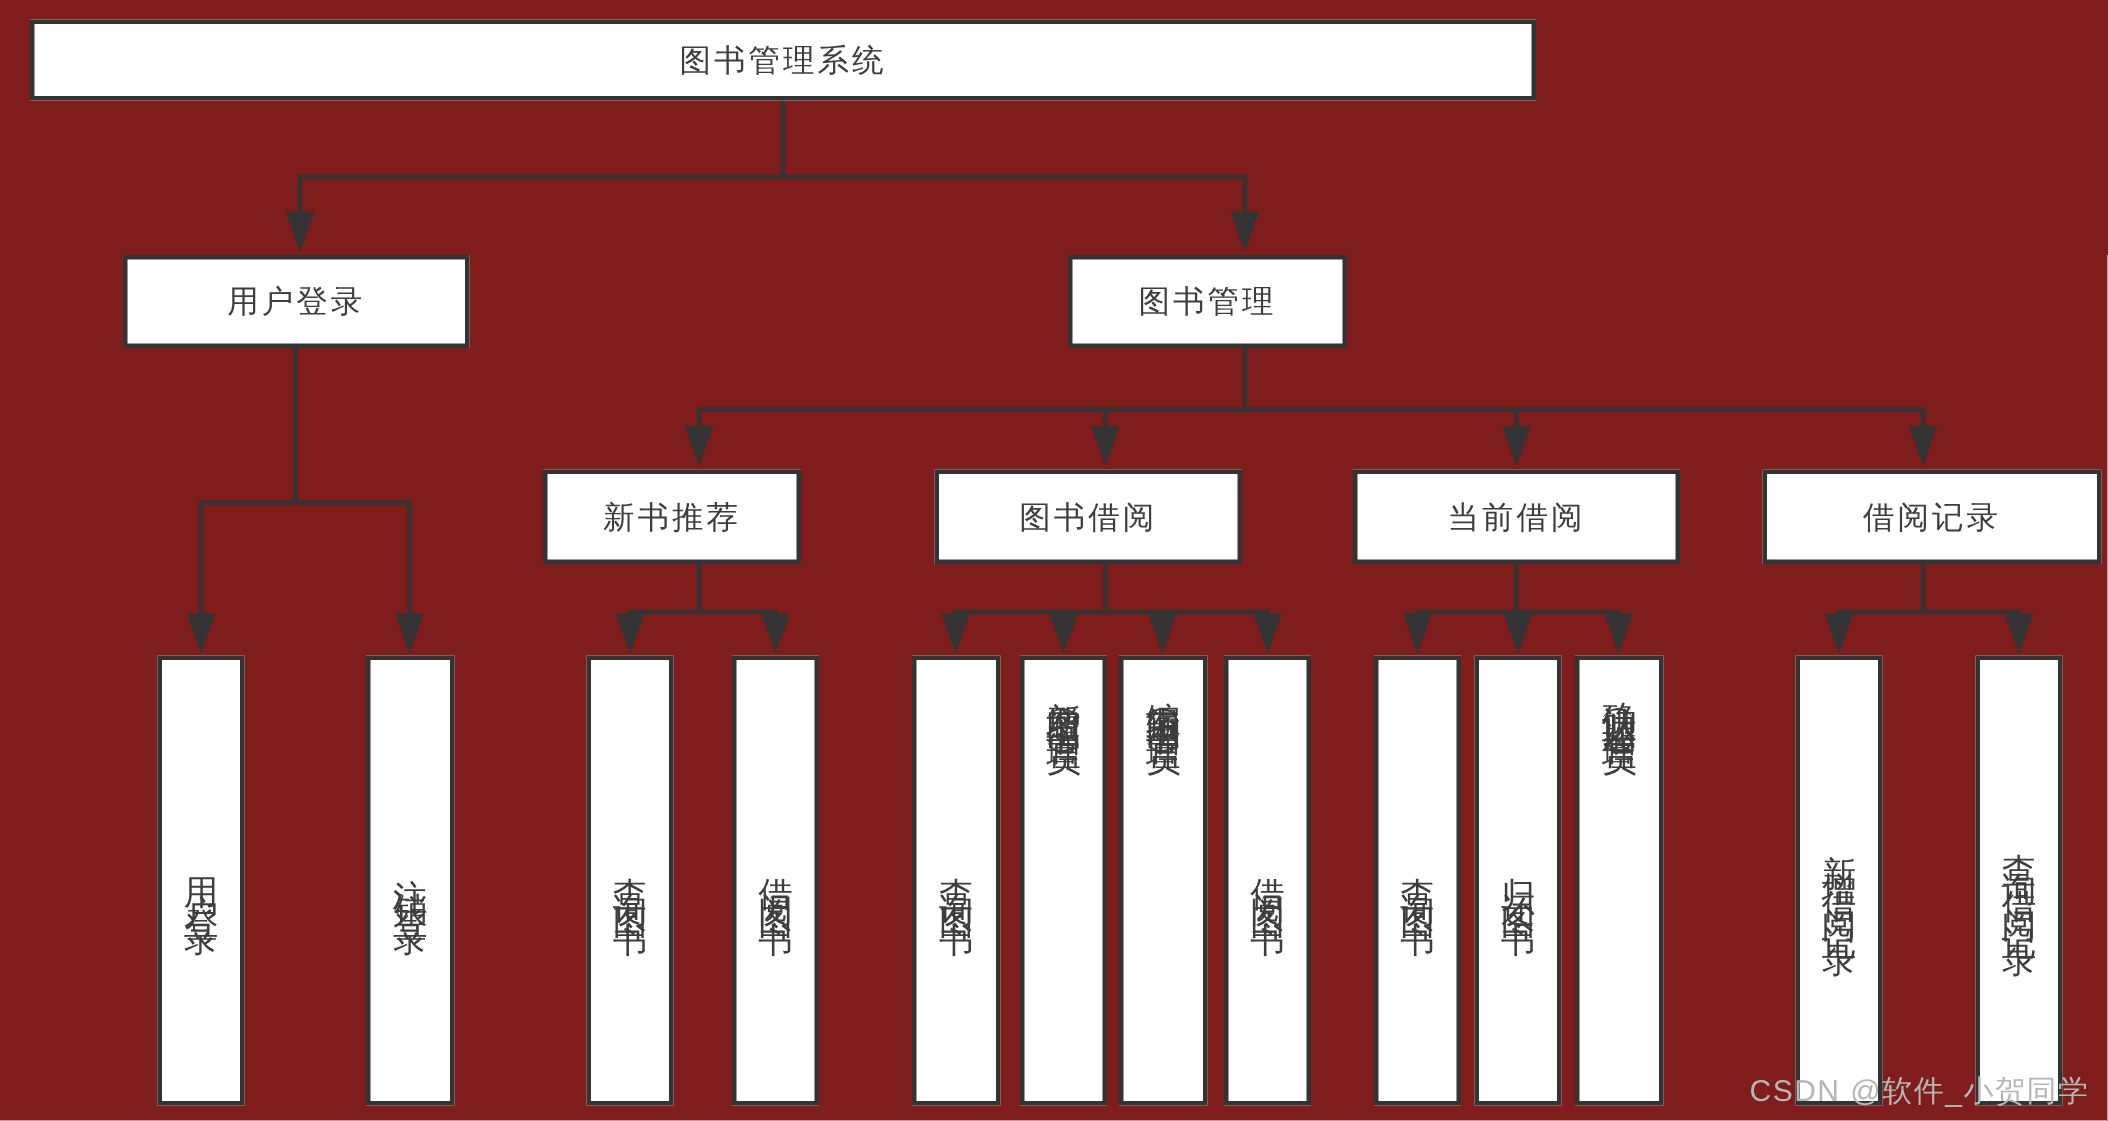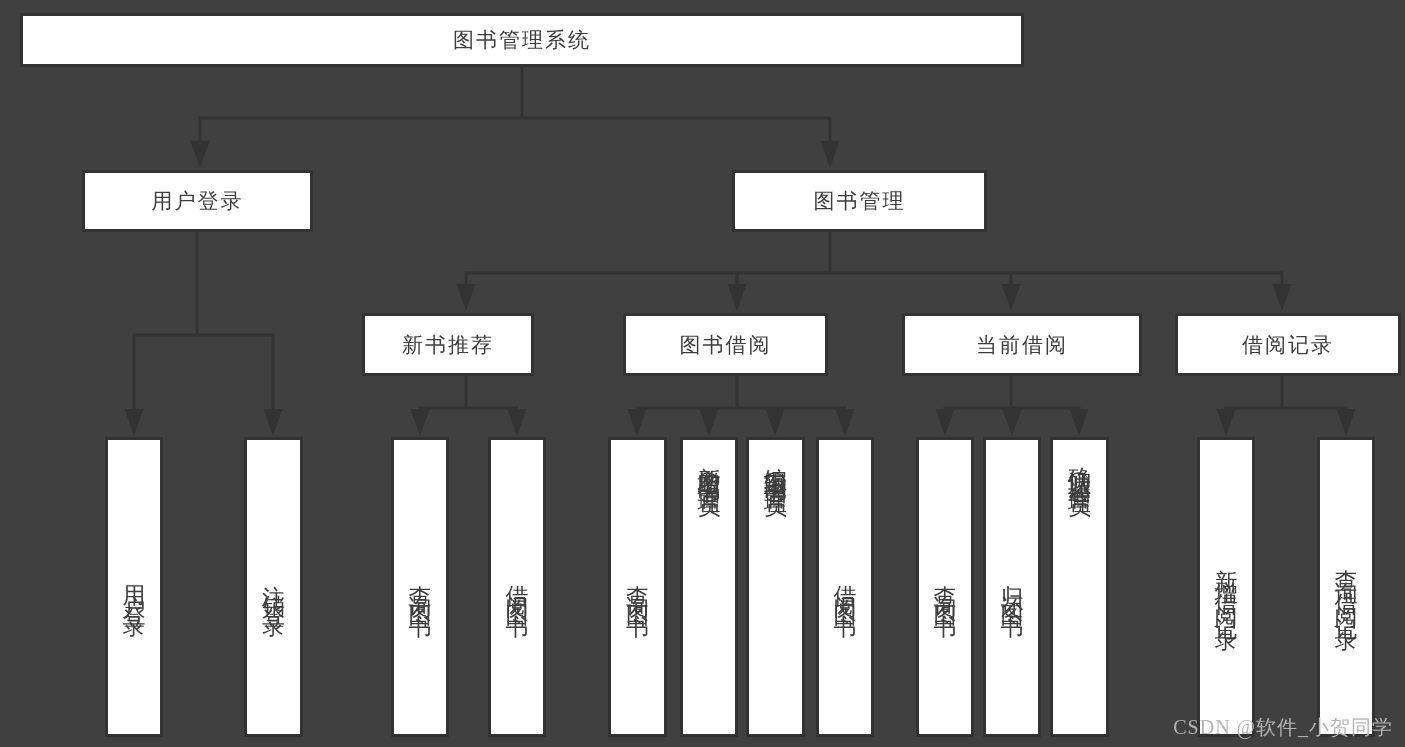--- a/index.html
+++ b/index.html
@@ -1,18 +1,18 @@
 <!DOCTYPE html>
 <html><head>
 <meta charset="utf-8">
 <style>
   html,body{margin:0;padding:0;background:#ffffff;}
   .canvas{
-    position:relative;width:1405px;height:747px;background:#404040;overflow:hidden;
-    font-family:Liberation Serif, serif;color:#3d3d3d;
+    position:relative;width:1405px;height:747px;background:#7f1d1d;overflow:hidden;
+    font-family:Liberation Sans, sans-serif;color:#3d3d3d;
   }
   .wires{position:absolute;left:0;top:0;width:1405px;height:747px;}
   .node{
     position:absolute;background:#ffffff;border:3px solid #333333;box-sizing:border-box;
     display:flex;align-items:center;justify-content:center;
   }
   .hlabel{font-size:21px;letter-spacing:2px;white-space:nowrap;}
   .leaf{top:437px;height:300px;}
   .vtext{
     writing-mode:vertical-rl;text-orientation:mixed;
@@ -64,31 +64,31 @@
       </g>
   </svg>
 
   <div class="node" style="left:20px;top:13px;width:1004px;height:54px;">
     <span class="hlabel">图书管理系统</span>
   </div>
 
   <div class="node" style="left:82px;top:170px;width:231px;height:62px;">
     <span class="hlabel">用户登录</span>
   </div>
-  <div class="node" style="left:732px;top:170px;width:255px;height:62px;">
+  <div class="node" style="left:712px;top:170px;width:186px;height:62px;">
     <span class="hlabel">图书管理</span>
   </div>
 
   <div class="node" style="left:362px;top:313px;width:172px;height:63px;">
     <span class="hlabel">新书推荐</span>
   </div>
   <div class="node" style="left:623px;top:313px;width:205px;height:63px;">
     <span class="hlabel">图书借阅</span>
   </div>
-  <div class="node" style="left:902px;top:313px;width:240px;height:63px;text-align:center;">
+  <div class="node" style="left:902px;top:313px;width:218px;height:63px;text-align:center;">
     <span class="hlabel">当前借阅</span>
   </div>
   <div class="node" style="left:1175px;top:313px;width:226px;height:63px;">
     <span class="hlabel">借阅记录</span>
   </div>
 
   <div class="node leaf" style="left:105px;width:58px;">
     <span class="vtext">用户登录</span>
   </div>
   <div class="node leaf" style="left:244px;width:59px;">

